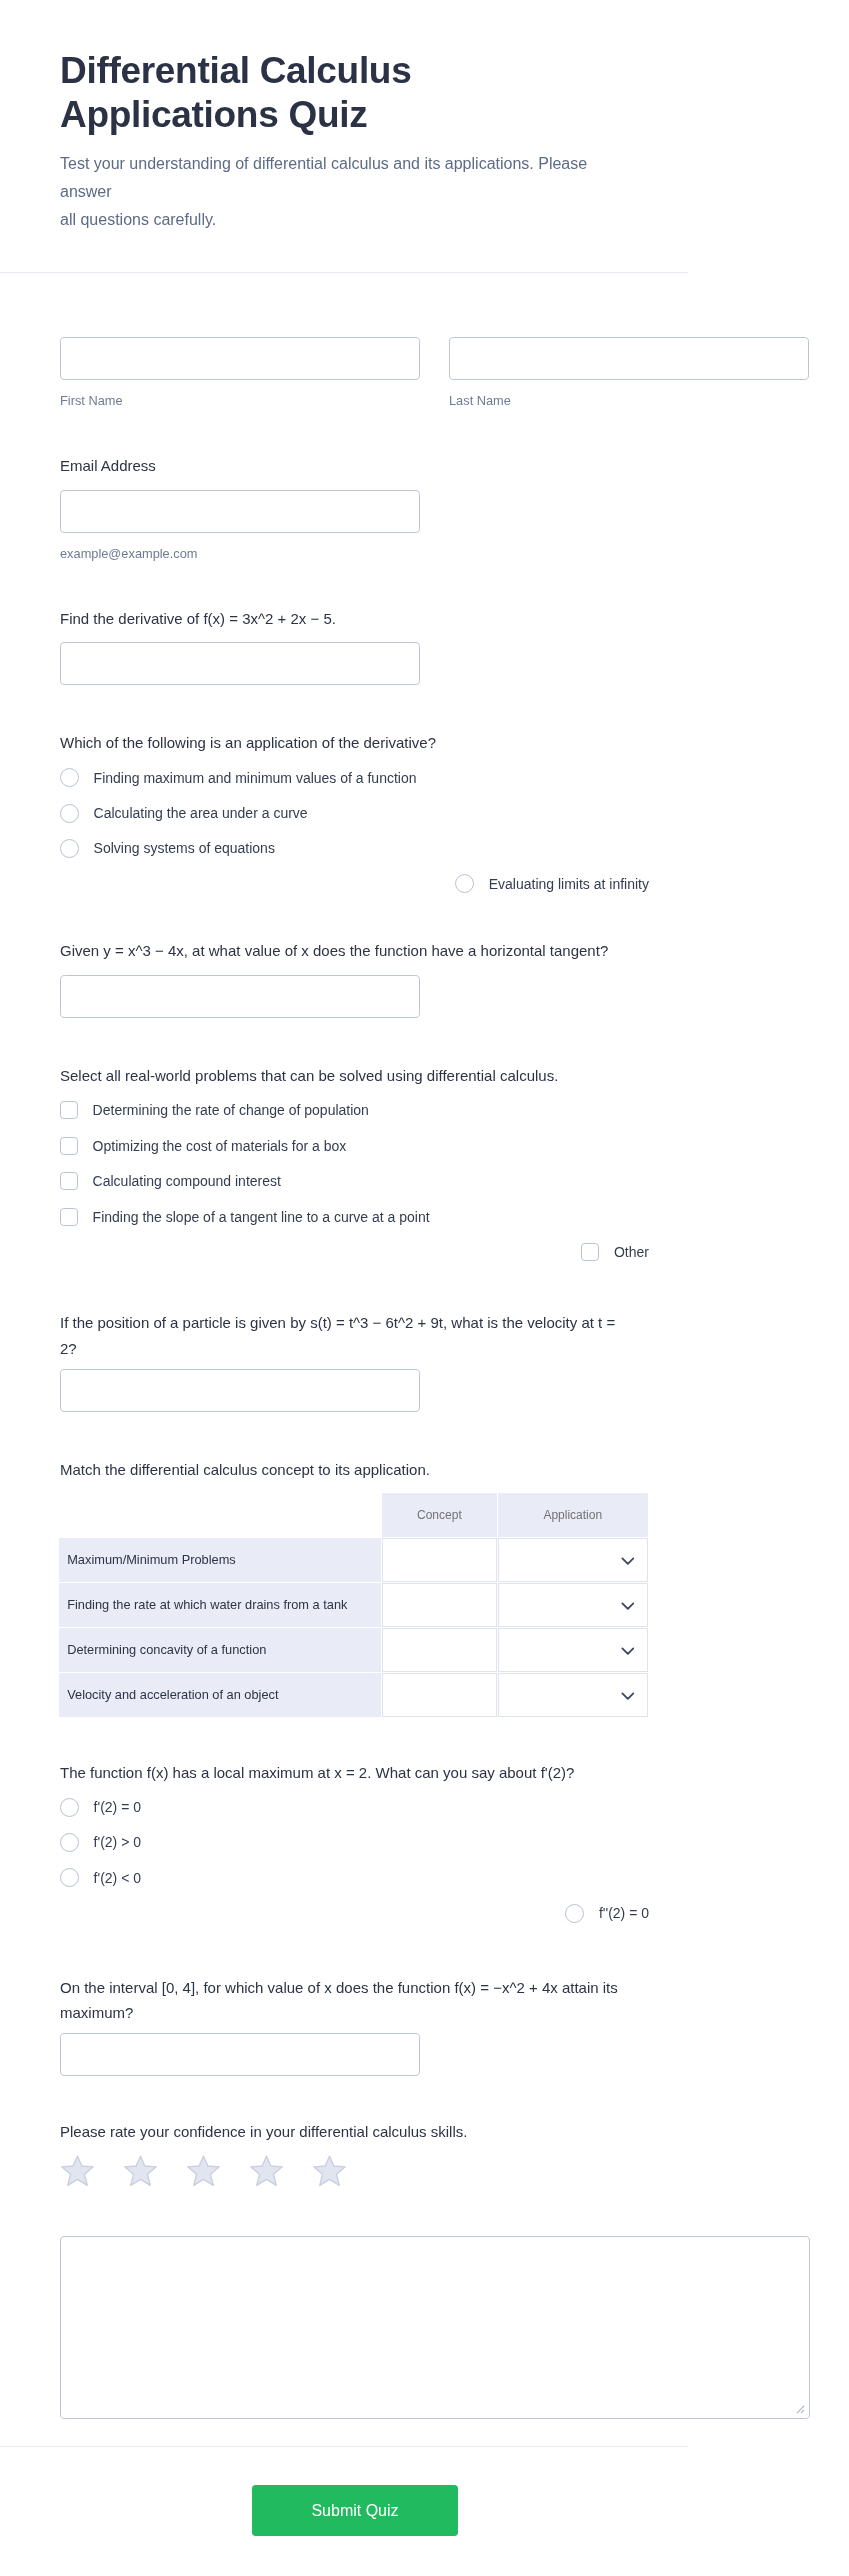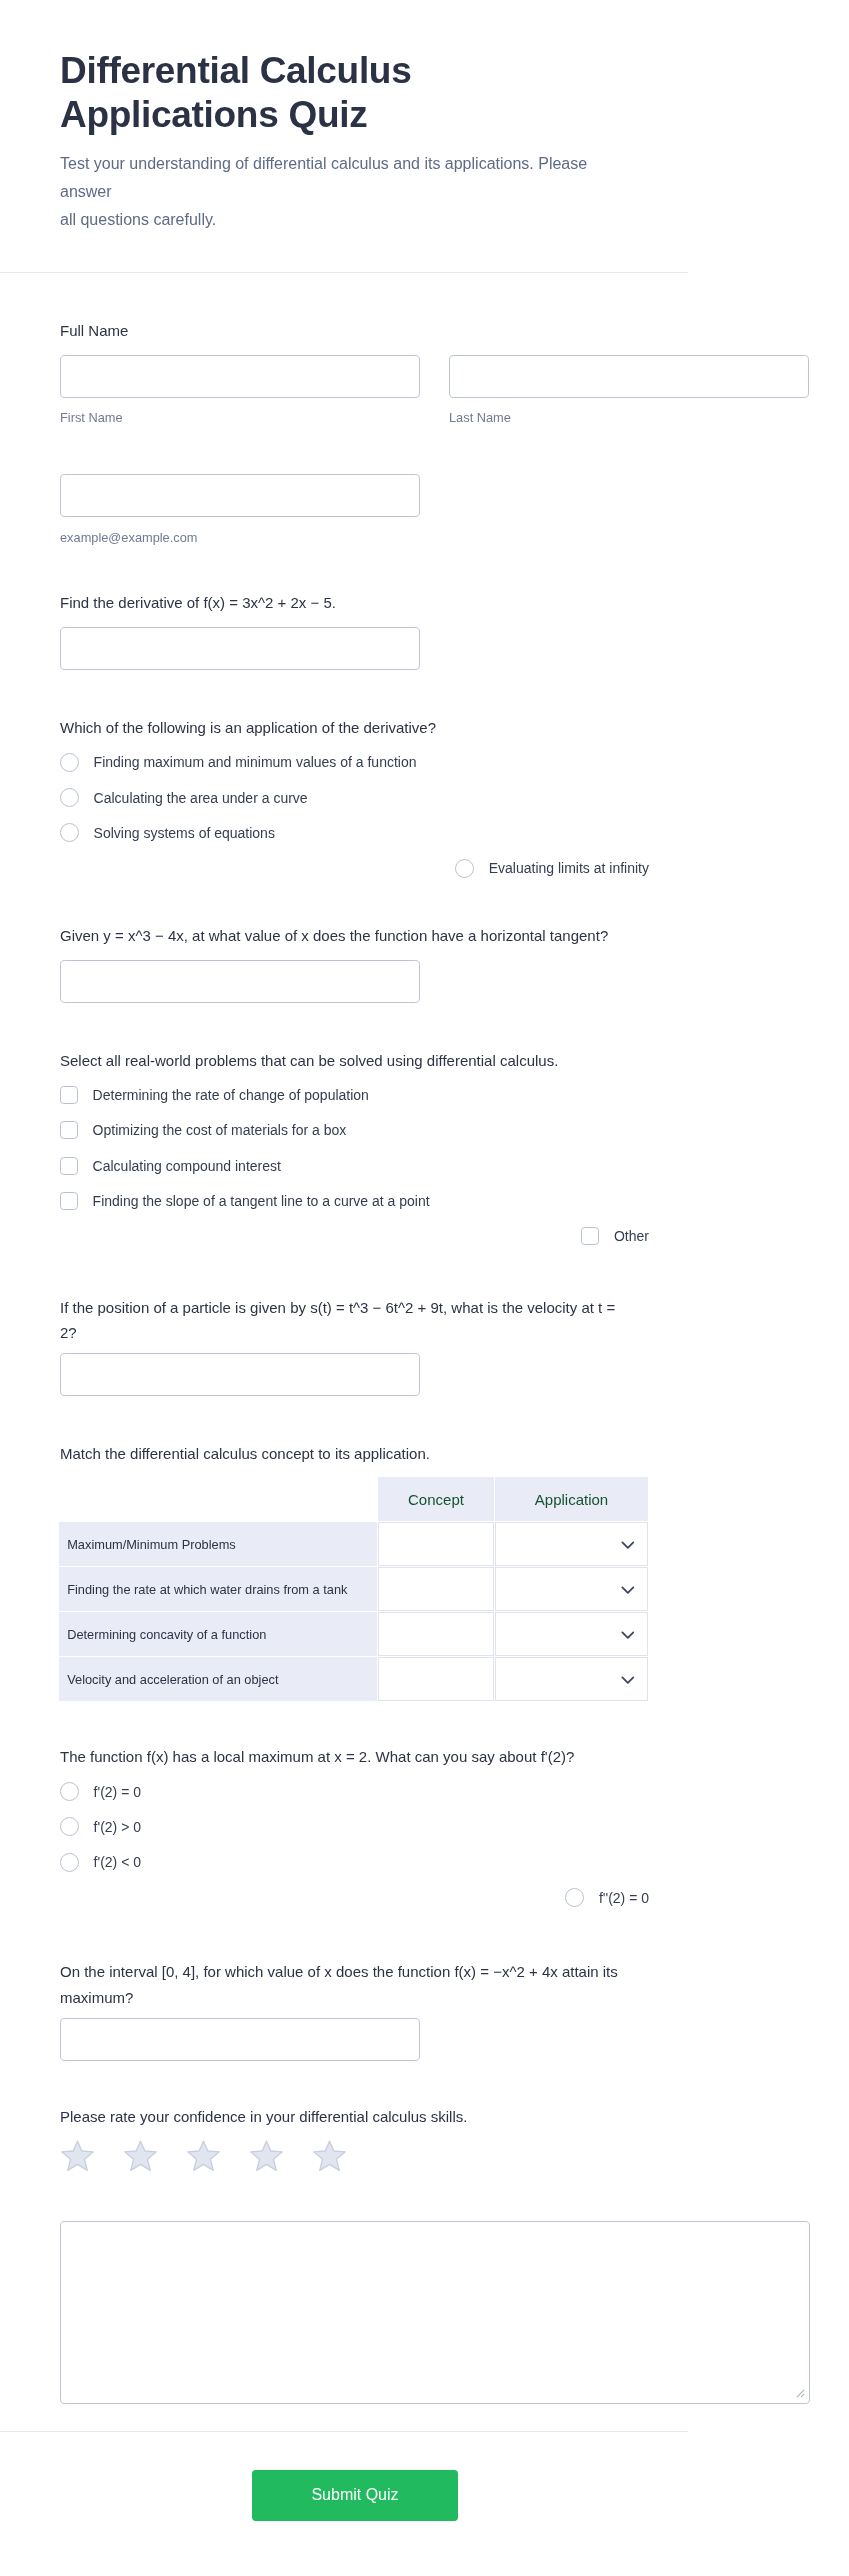--- a/index.html
+++ b/index.html
@@ -62,21 +62,21 @@
   .opt-label { margin-left:14.6px; font-size:14px; color:#343d50; }
 
   
   .match-table {
     border-collapse:separate; border-spacing:1.8px;
     margin-top:13.7px; margin-left:-1.8px;
   }
   .match-table th, .match-table td { height:44px; box-sizing:border-box; }
   .corner-cell { width:402px; background:transparent; }
   .col-head {
-    background:#e9ecf6; font-size:15px; font-weight:400; color:#14532d;
+    background:#e9ecf6; font-size:12px; font-weight:400; color:#737373;
     text-align:center;
   }
   .col-head.concept { width:141px; }
   .col-head.application { width:186px; }
   .row-head {
     width:402px; background:#e9ecf6; font-size:12.8px; font-weight:400;
     color:#2c3345; text-align:left; padding-left:8px;
   }
   td.cell { background:#fff; border:0.9px solid #dfe3ed; cursor:pointer; }
   td.cell.app { text-align:right; padding-right:12.8px; }
@@ -114,34 +114,34 @@
   <header class="form-header">
     <h1 class="form-title">Differential Calculus Applications Quiz</h1>
     <p class="form-subtitle">Test your understanding of differential calculus and its applications. Please answer
 all questions carefully.</p>
   </header>
   <div class="divider top"></div>
 
   <main class="form-body">
 
     <section class="q-block">
-      <div class="q-label">Full Name</div>
       <div class="name-row">
         <div class="field">
           <input type="text" class="text-input" style="">
           <div class="sublabel">First Name</div>
         </div>
         <div class="field">
           <input type="text" class="text-input" style="">
           <div class="sublabel">Last Name</div>
         </div>
       </div>
     </section>
 
     <section class="q-block">
+      <div class="q-label">Email Address</div>
       <input type="text" class="text-input" style="">
       <div class="sublabel">example@example.com</div>
     </section>
 
     <section class="q-block">
       <div class="q-label">Find the derivative of f(x) = 3x^2 + 2x − 5.</div>
       <input type="text" class="text-input" style="">
     </section>
 
     <section class="q-block">

